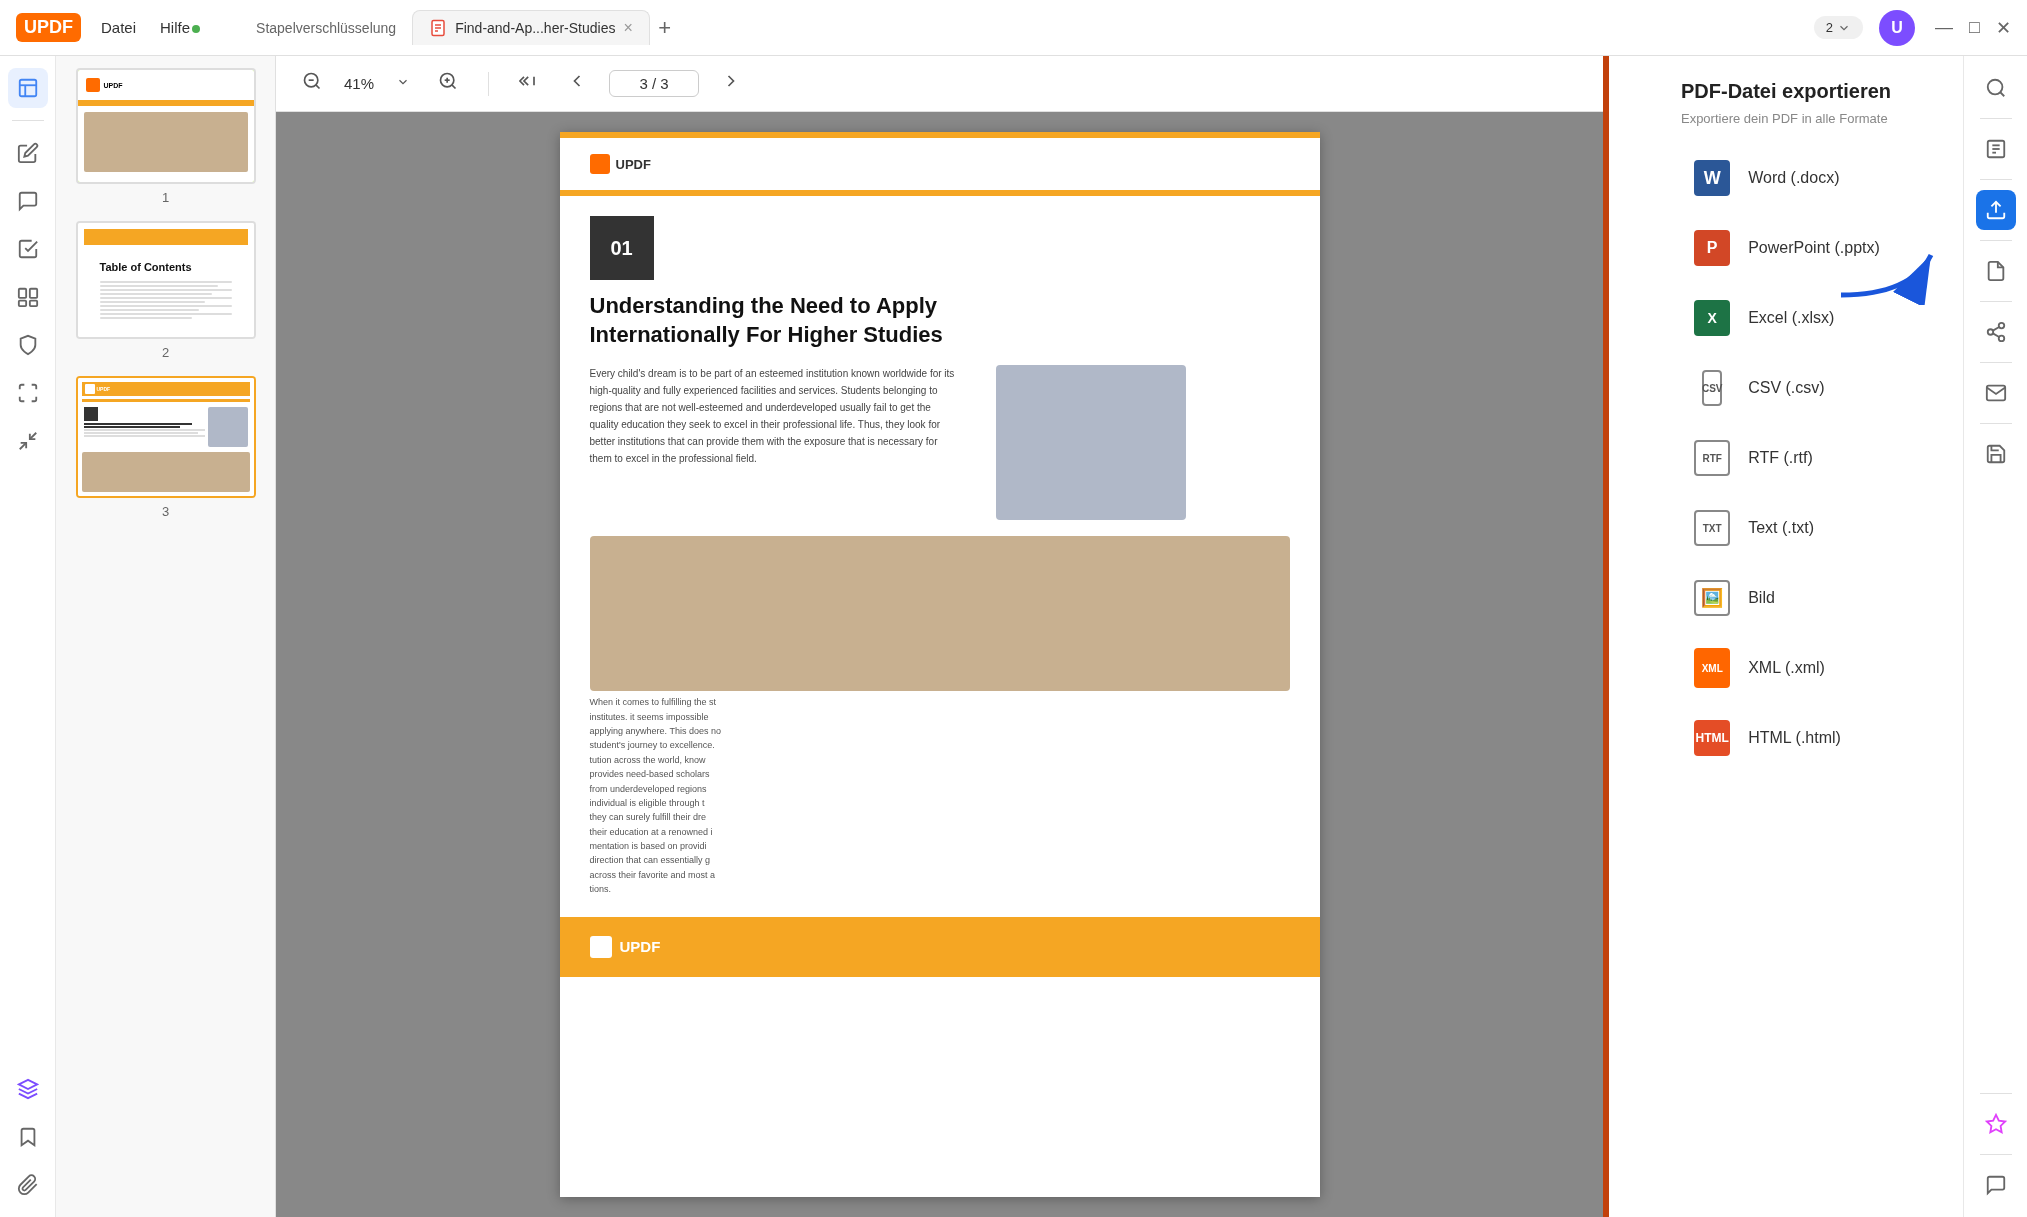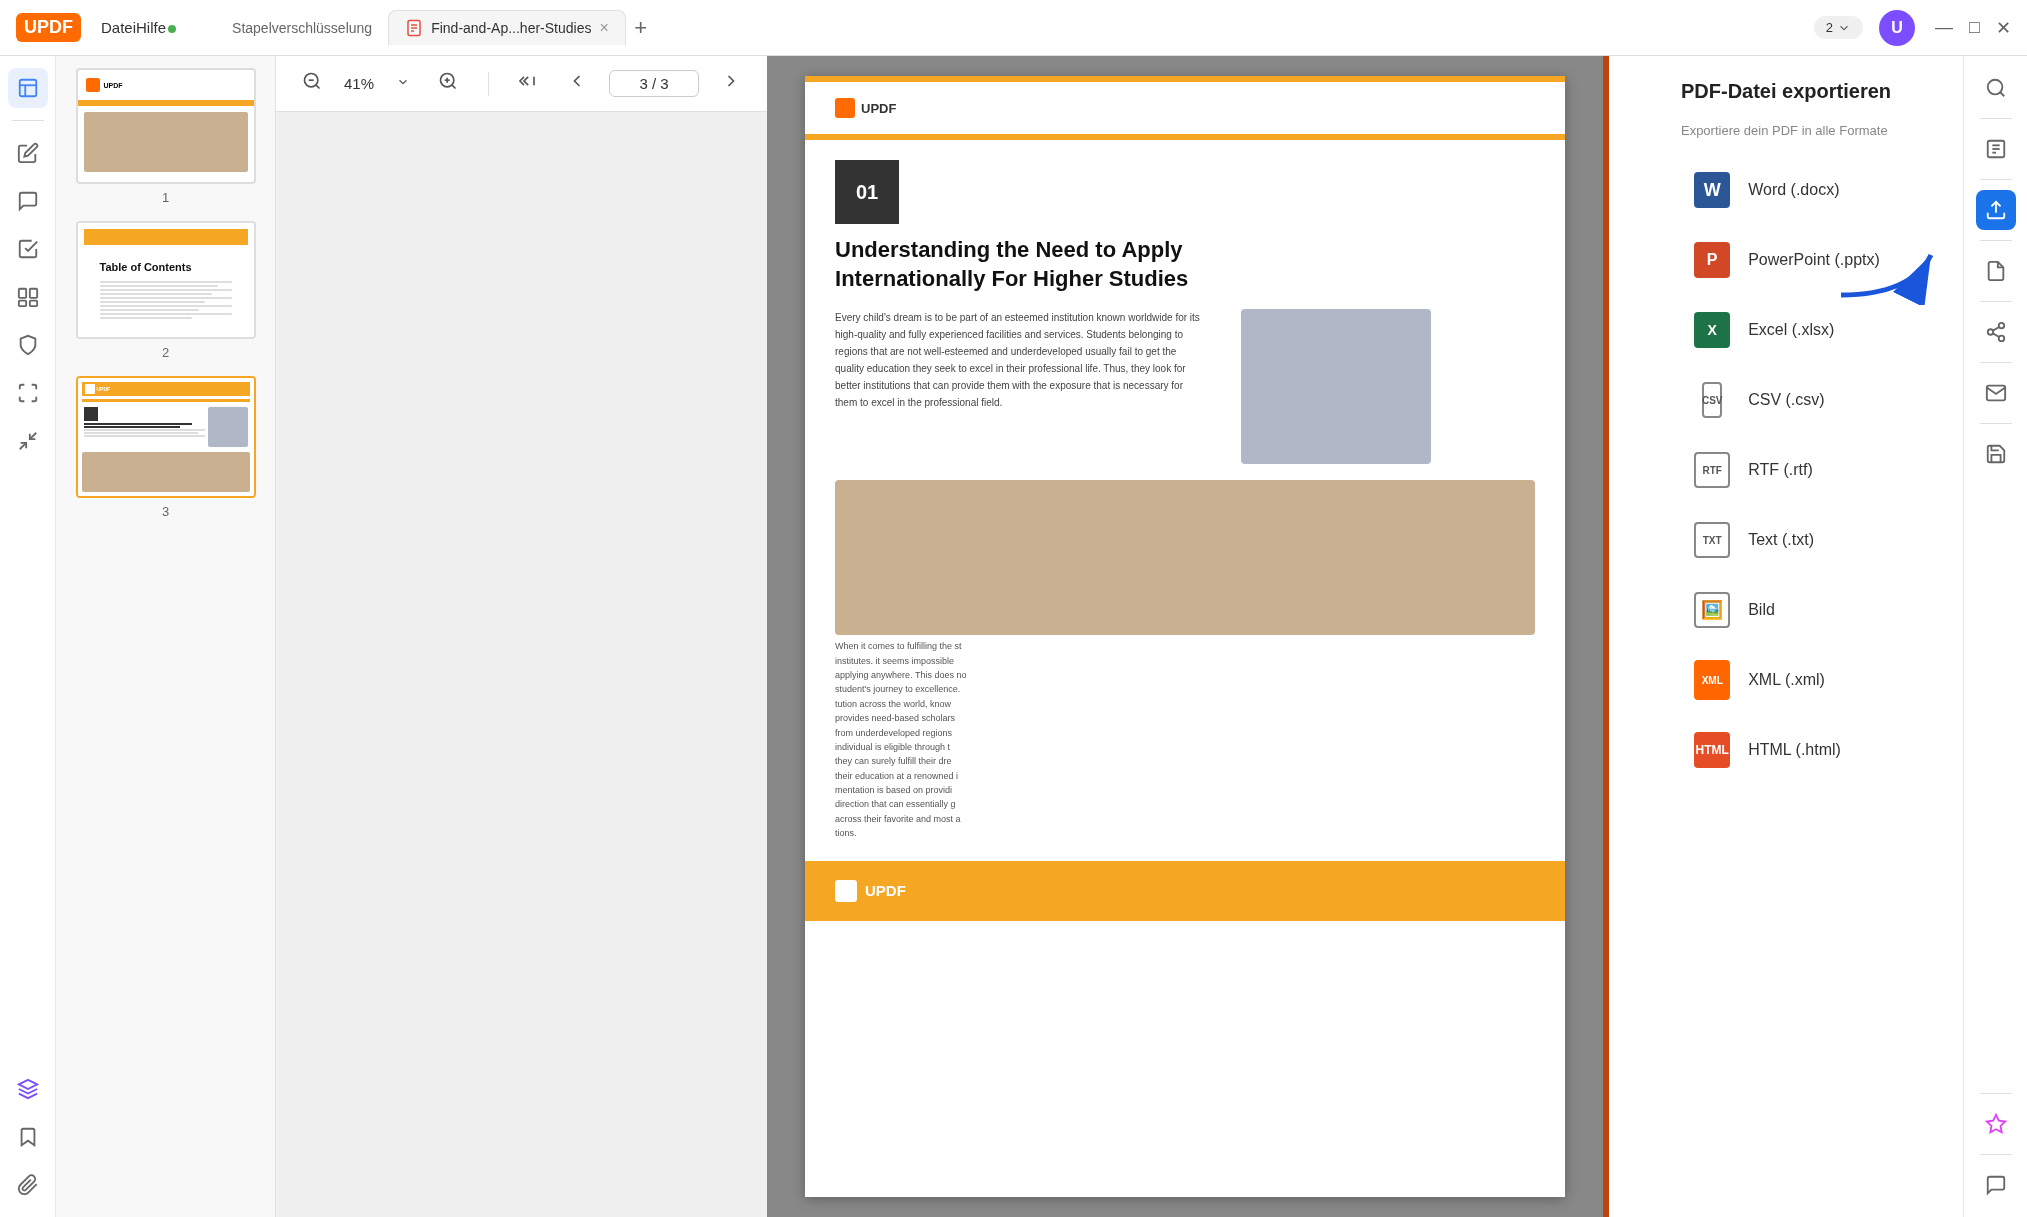--- a/index.html
+++ b/index.html
@@ -7,21 +7,21 @@
 
     
     .titlebar {
       display: flex; align-items: center; background: #fff; height: 56px;
       padding: 0 16px; border-bottom: 1px solid #e0e0e0; flex-shrink: 0;
     }
     .updf-logo {
       background: #ff6b00; color: #fff; font-weight: 800; font-size: 18px;
       padding: 4px 8px; border-radius: 6px; margin-right: 20px;
     }
-    .menu-items { display: flex; }
+    .menu-items { display: flex; gap: 24px; }
     .menu-item { font-size: 15px; color: #333; cursor: pointer; }
     .dot-badge { width: 8px; height: 8px; background: #4CAF50; border-radius: 50%; display: inline-block; margin-left: 2px; vertical-align: middle; }
     .tab-area { display: flex; align-items: center; margin-left: 40px; flex: 1; }
     .tab { display: flex; align-items: center; padding: 8px 16px; border-radius: 8px 8px 0 0; font-size: 14px; cursor: pointer; }
     .tab.inactive { background: transparent; color: #666; }
     .tab.active { background: #f5f5f5; color: #333; border: 1px solid #e0e0e0; border-bottom: none; }
     .tab-icon { width: 18px; height: 18px; margin-right: 8px; }
     .tab-close { margin-left: 8px; color: #999; font-size: 16px; cursor: pointer; }
     .tab-add { width: 30px; height: 30px; display: flex; align-items: center; justify-content: center; color: #666; font-size: 22px; cursor: pointer; }
     .version-badge { display: flex; align-items: center; margin-left: auto; background: #f0f0f0; border-radius: 12px; padding: 4px 12px; font-size: 13px; color: #333; }
@@ -57,21 +57,21 @@
       overflow: hidden; cursor: pointer; position: relative;
     }
     .thumb-frame.selected { border-color: #f5a623; }
     .thumb-number { font-size: 13px; color: #666; }
     .thumb-toc-lines { display: flex; flex-direction: column; gap: 2px; }
     .thumb-toc-line { height: 3px; background: #ddd; border-radius: 1px; }
     .thumb-toc-line:nth-child(odd) { width: 100%; }
     .thumb-toc-line:nth-child(even) { width: 70%; }
 
     
-    .pdf-viewer { flex: 1; display: flex; flex-direction: row; overflow: hidden; }
+    .pdf-viewer { flex: 1; display: flex; flex-direction: column; overflow: hidden; }
 
     
     .pdf-toolbar {
       height: 56px; background: #fff; border-bottom: 1px solid #e0e0e0;
       display: flex; align-items: center; padding: 0 20px; gap: 16px; flex-shrink: 0;
     }
     .toolbar-btn { background: none; border: none; cursor: pointer; color: #555; font-size: 18px; padding: 6px; border-radius: 6px; }
     .zoom-display { font-size: 15px; color: #333; font-weight: 500; }
     .page-input-box { border: 1px solid #ccc; border-radius: 6px; padding: 4px 12px; font-size: 15px; width: 90px; text-align: center; color: #333; }
 
@@ -88,21 +88,21 @@
     .updf-small-logo { display: flex; align-items: center; gap: 6px; font-size: 13px; font-weight: 700; color: #333; }
     .updf-logo-icon { width: 20px; height: 20px; background: #ff6b00; border-radius: 3px; }
 
     
     .right-panel {
       width: 360px; background: #fff; border-left: 6px solid #c2410c;
       display: flex; flex-direction: column; flex-shrink: 0; align-items: center;
     }
     .right-panel-header { padding: 24px 24px 8px; }
     .export-title { font-size: 20px; font-weight: 700; color: #222; }
-    .export-subtitle { font-size: 13px; color: #888; margin-top: 20px; }
+    .export-subtitle { font-size: 13px; color: #888; margin-top: 8px; }
     .export-options { flex: 1; overflow-y: auto; padding: 8px 0; }
     .export-option {
       display: flex; align-items: center; padding: 14px 24px; cursor: pointer;
       border-radius: 8px; margin: 2px 12px; transition: background 0.15s;
     }
     .export-icon { width: 40px; height: 40px; margin-right: 16px; display: flex; align-items: center; justify-content: center; flex-shrink: 0; }
     .export-label { font-size: 16px; color: #333; }
 
     
     .right-sidebar {

